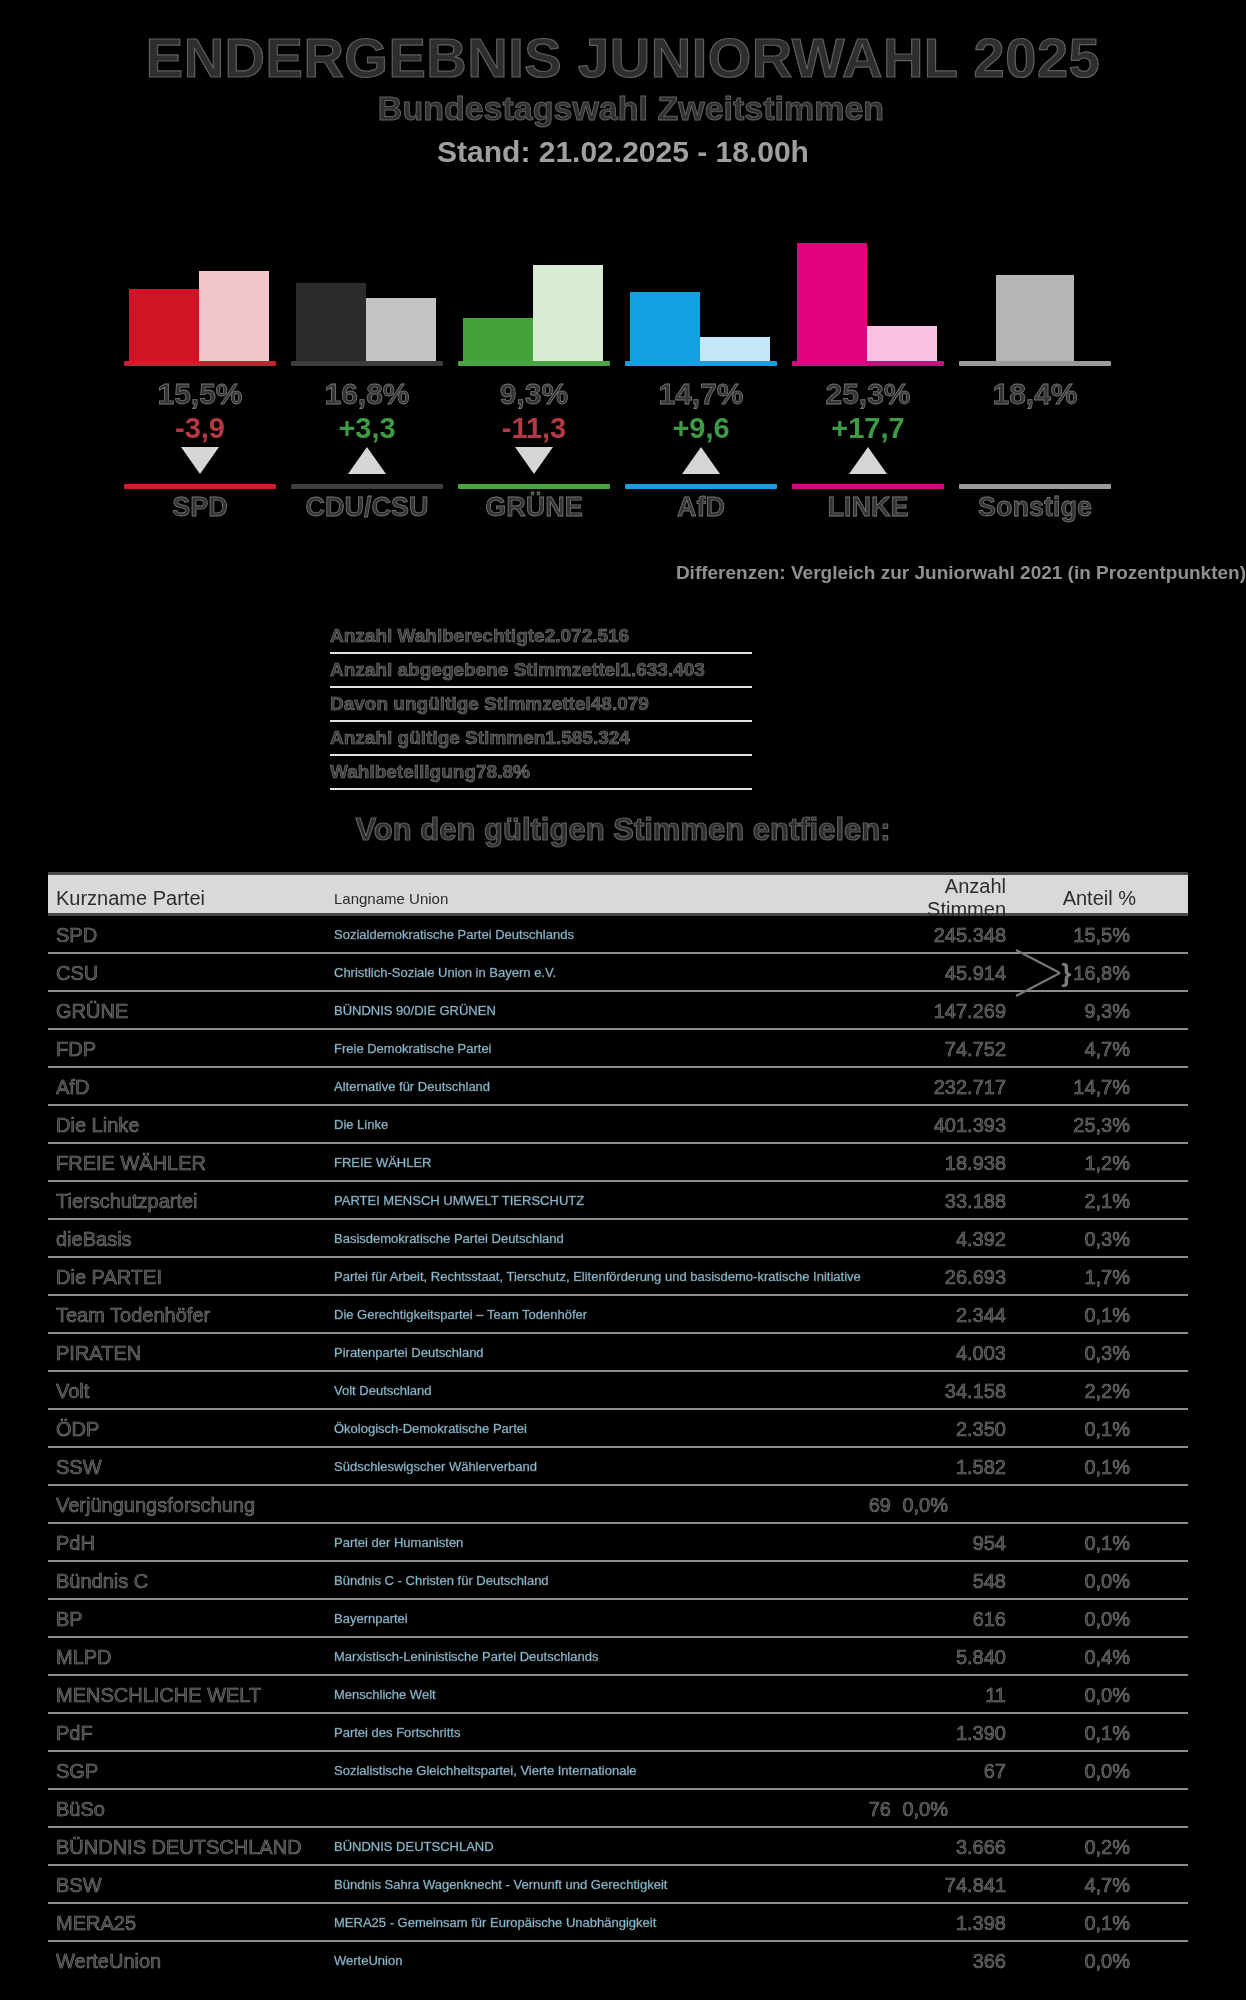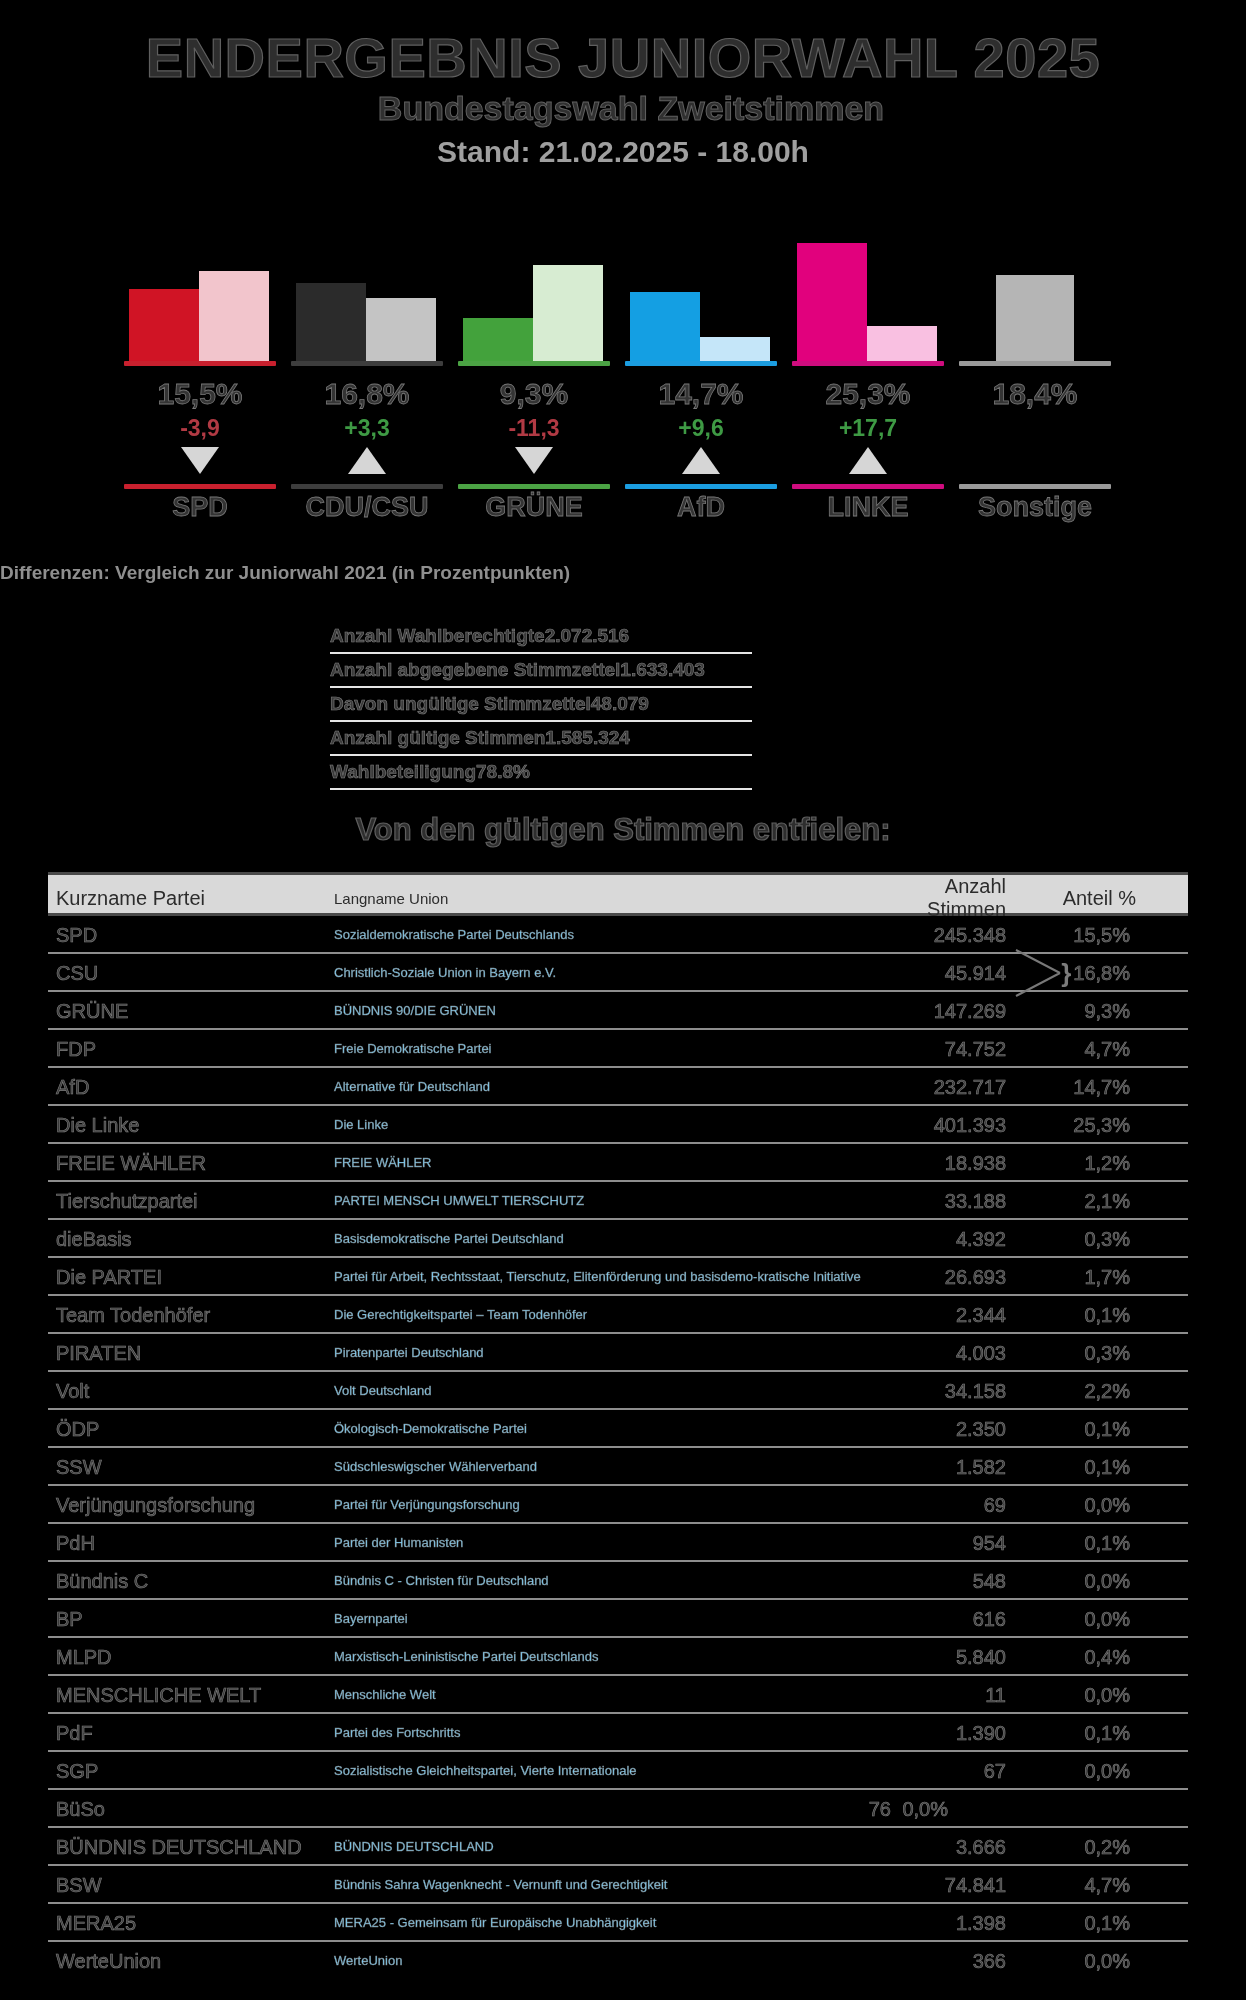--- a/index.html
+++ b/index.html
@@ -19,33 +19,33 @@
   
   .chart{margin:74px 0 0 124px;display:flex;gap:15px;}
   .pcol{width:152px;display:flex;flex-direction:column;}
   .bars{height:120px;position:relative;}
   .bar{position:absolute;bottom:0;width:70px;}
   .bar.main{left:5px;}
   .bar.light{left:75px;}
   .bar.single{left:37px;width:78px;}
   .cline{height:5px;margin-top:24px;border-radius:1px;}
   .pct{height:36px;margin-top:10px;text-align:center;font-size:30px;font-weight:bold;line-height:36px;}
-  .diff{height:24px;margin-top:4px;text-align:center;font-size:23px;font-weight:bold;line-height:24px;}
+  .diff{height:24px;margin-top:4px;text-align:center;font-size:29px;font-weight:bold;line-height:24px;}
   .diff.neg{color:#b13a44;}
   .diff.pos{color:#3e9a44;}
   .hide{visibility:hidden;}
   .tri{width:0;height:0;margin:7px auto 0;border-left:19px solid transparent;border-right:19px solid transparent;}
   .tri.up{border-bottom:27px solid #d6d6d6;}
   .tri.down{border-top:27px solid #d6d6d6;}
   .tri.hide{border-top:27px solid transparent;}
   .pcol .cline:nth-of-type(2){margin-top:0;}
   .cline2gap{height:10px;}
   .pname{height:30px;margin-top:3px;text-align:center;font-size:27px;font-weight:bold;line-height:30px;}
 
-  .diffnote{margin-top:40px;text-align:left;font-size:19px;font-weight:bold;color:#8f8f8f;}
+  .diffnote{margin-top:40px;text-align:right;font-size:19px;font-weight:bold;color:#8f8f8f;}
 
   
   .stats{margin:36px 0 0 330px;width:422px;}
   .srow{display:flex;align-items:center;height:32px;border-bottom:2px solid #e5e5e5;font-size:19px;font-weight:bold;}
 
   .heading2{margin-top:22px;text-align:center;font-size:31px;font-weight:bold;}
 
   
   .vtable{margin:24px 0 0 48px;width:1140px;}
   .vhead{display:grid;grid-template-columns:278px 565px 115px 182px;align-items:center;height:38px;background:#d9d9d9;border-top:3px solid #4a4a4a;border-bottom:3px solid #4a4a4a;color:#2c2c2c;}
@@ -296,21 +296,20 @@
       </div>
       <div class="vrow">
         <div class="c-kurz emboss-sm">SSW</div>
         <div class="c-lang emboss-xs">Südschleswigscher Wählerverband</div>
         <div class="c-stim emboss-sm">1.582</div>
         <div class="c-ant emboss-sm">0,1%</div>
         <div class="rowline"></div>
       </div>
       <div class="vrow">
         <div class="c-kurz emboss-sm">Verjüngungsforschung</div>
-        <div class="c-lang emboss-xs">Partei für Verjüngungsforschung</div>
         <div class="c-stim emboss-sm">69</div>
         <div class="c-ant emboss-sm">0,0%</div>
         <div class="rowline"></div>
       </div>
       <div class="vrow">
         <div class="c-kurz emboss-sm">PdH</div>
         <div class="c-lang emboss-xs">Partei der Humanisten</div>
         <div class="c-stim emboss-sm">954</div>
         <div class="c-ant emboss-sm">0,1%</div>
         <div class="rowline"></div>

